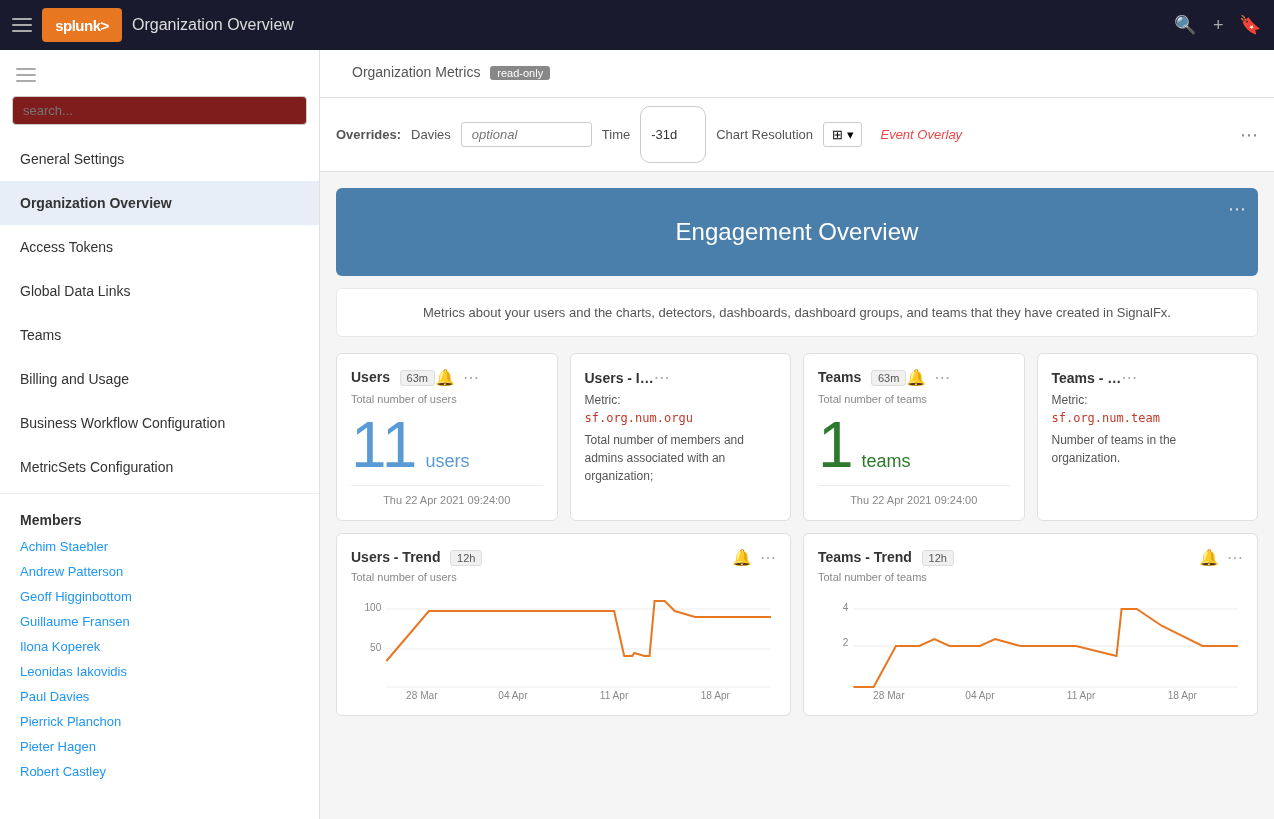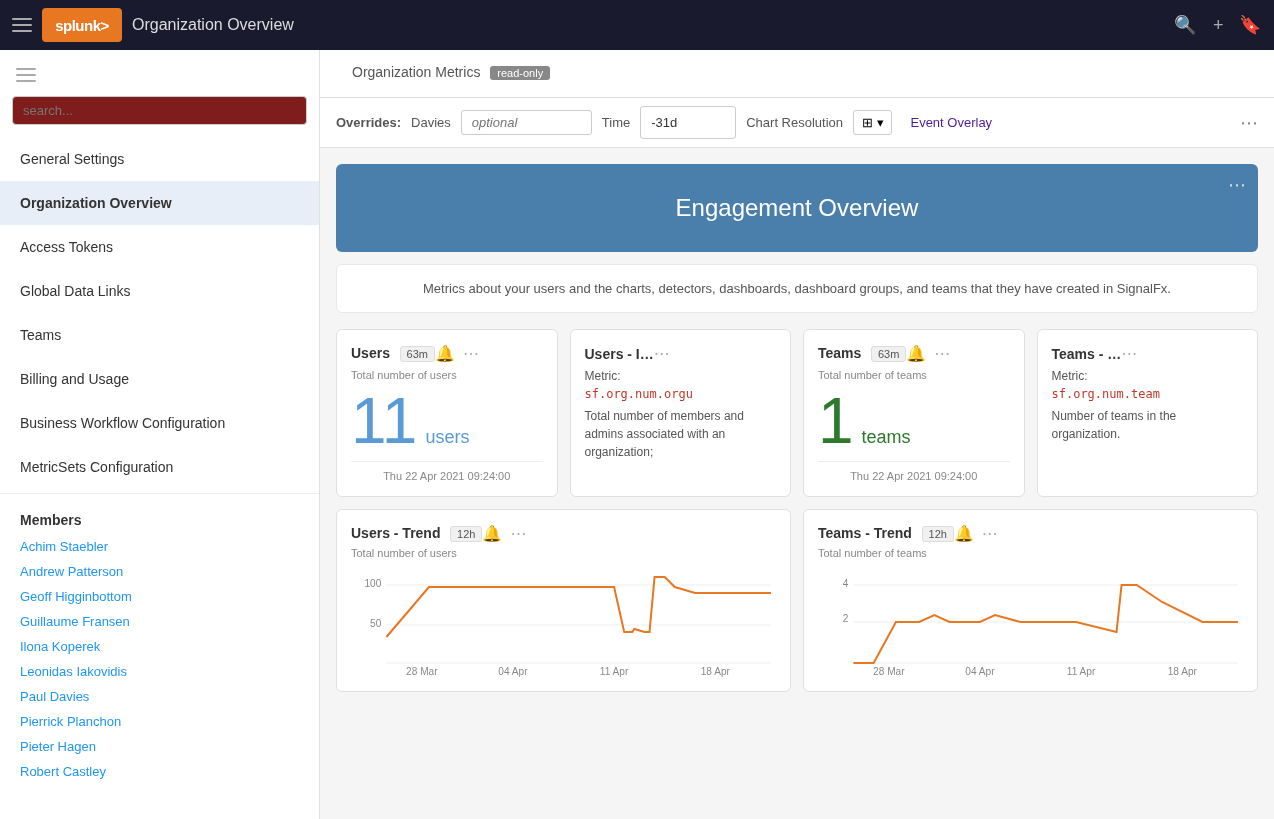--- a/index.html
+++ b/index.html
@@ -63,29 +63,29 @@
       border-bottom: 1px solid #ddd; gap: 10px; flex-wrap: wrap;
     }
     .overrides-label { font-size: 13px; font-weight: 600; color: #555; }
     .overrides-filter-label { font-size: 13px; color: #555; }
     .overrides-input {
       border: 1px solid #ccc; border-radius: 3px; padding: 4px 10px;
       font-size: 13px; color: #999; font-style: italic; width: 131px;
     }
     .overrides-time-label { font-size: 13px; color: #555; }
     .overrides-time-input {
-      border: 1px solid #ccc; border-radius: 3px; padding: 8px 10px;
-      font-size: 13px; color: #333; width: 96px;
+      border: 1px solid #ccc; border-radius: 10px; padding: 20px 10px;
+      font-size: 13px; color: #333; width: 66px;
     }
     .overrides-resolution-label { font-size: 13px; color: #555; }
     .overrides-resolution-btn {
       border: 1px solid #ccc; border-radius: 3px; padding: 4px 8px;
       font-size: 13px; background: #fff; cursor: pointer; display: flex; align-items: center; gap: 4px;
     }
-    .overrides-event-overlay { color: #4c1d95; font-size: 13px; cursor: pointer; margin-left: 8px; }
+    .overrides-event-overlay { color: #ef4444; font-size: 13px; cursor: pointer; margin-left: 8px; font-style: italic; }
     .overrides-more { font-size: 18px; color: #888; cursor: pointer; margin-left: auto; }
 
     
     .dashboard { padding: 16px; }
     .engagement-header {
       background: #4a7fab; color: #fff; border-radius: 6px;
       padding: 30px; text-align: center; font-size: 24px; font-weight: 300;
       margin-bottom: 12px; position: relative;
     }
     .engagement-header .more-btn { position: absolute; top: 10px; right: 12px; color: #ddd; cursor: pointer; font-size: 18px; }
@@ -120,21 +120,21 @@
     .card-metric-label { font-size: 12px; color: #555; margin-bottom: 4px; }
     .card-metric-value { font-size: 12px; color: #c0392b; font-family: monospace; margin-bottom: 6px; }
     .card-metric-desc { font-size: 12px; color: #555; line-height: 1.5; }
 
     
     .trend-cards-row { display: flex; gap: 12px; }
     .trend-card {
       background: #fff; border-radius: 6px; border: 1px solid #e0e0e0;
       padding: 14px; flex: 1; min-width: 0;
     }
-    .trend-card-header { display: flex; align-items: center; margin-bottom: 4px; }
+    .trend-card-header { display: flex; align-items: center; justify-content: space-between; margin-bottom: 4px; }
     .trend-card-title { font-size: 14px; font-weight: 600; color: #333; }
     .trend-card-badge {
       display: inline-block; background: #f0f0f0; border: 1px solid #ddd;
       border-radius: 3px; padding: 1px 6px; font-size: 11px; color: #555; margin-left: 6px;
     }
     .trend-card-subtitle { font-size: 11px; color: #888; margin-bottom: 8px; }
     .chart-container { position: relative; height: 110px; }
     svg.line-chart { width: 100%; height: 100%; }
 
     

